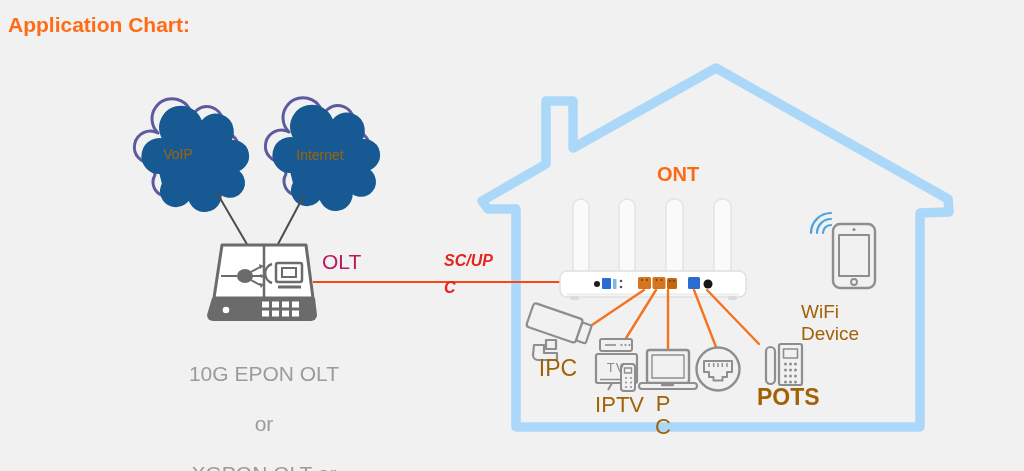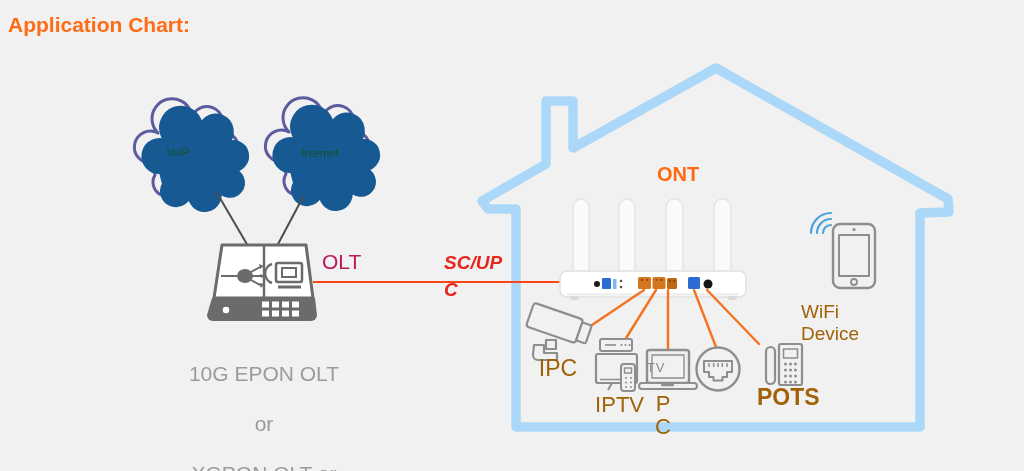--- a/index.html
+++ b/index.html
@@ -2,38 +2,38 @@
 <html><head>
 <meta charset="utf-8">
 <style>
   html,body{margin:0;padding:0;}
   body{width:1024px;height:471px;overflow:hidden;background:#F1F1F1;
        font-family:"Liberation Sans","DejaVu Sans",sans-serif;}
   .stage{position:relative;width:1024px;height:471px;}
   .stage svg{position:absolute;left:0;top:0;}
   .t{position:absolute;white-space:pre-line;}
   .title{left:8px;top:13px;font-size:21px;font-weight:bold;color:#FF6C15;}
-  .cloud-label{color:#14532d;font-size:11px;text-align:center;}
+  .cloud-label{color:#a16207;font-size:14px;text-align:center;}
   .voip-label{left:148px;top:146px;width:60px;}
   .internet-label{left:282px;top:147px;width:76px;}
   .olt-label{left:322px;top:250px;font-size:21px;color:#be185d;}
   .olt-desc{left:152px;top:336px;width:224px;text-align:center;
             font-size:21px;line-height:25px;color:#9B9B9B;}
   .fiber-l1{left:444px;top:252px;}
   .fiber-l2{left:444px;top:279px;}
-  .fiber-label{font-size:19px;font-weight:bold;font-style:italic;color:#E6251C;}
+  .fiber-label{font-size:16px;font-weight:bold;font-style:italic;color:#E6251C;}
   .ont-label{left:636px;top:163px;font-size:20px;font-weight:bold;color:#FD6A12;margin-left:21px;}
   .dev{color:#a16207;text-align:center;}
   .ipc-label{left:527px;top:355px;width:62px;font-size:23px;}
   .iptv-label{left:592px;top:392px;width:52px;font-size:22px;text-align:right;}
   .pc-label{left:653px;top:392px;width:20px;font-size:22px;line-height:23px;word-break:break-all;}
   .gbe-label{left:681px;top:389px;width:76px;font-size:19px;line-height:21px;}
   .pots-label{left:757px;top:384px;width:62px;font-size:23px;font-weight:bold;}
   .wifi-label{left:801px;top:301px;width:72px;font-size:19px;line-height:22px;text-align:left;}
-  .tv-text{left:597px;top:360px;width:38px;font-size:13px;letter-spacing:1px;color:#8A8A8A;text-align:center;margin-left:40px;}
+  .tv-text{left:597px;top:360px;width:38px;font-size:13px;letter-spacing:1px;color:#8A8A8A;text-align:center;}
 </style>
 </head>
 <body>
 
 <div class="stage">
 
 <svg width="1024" height="471" viewBox="0 0 1024 471">
   <defs>
     <path id="cloud" d="M 20 55 a 16 16 0 1 1 6 -30 a 20 20 0 1 1 33 -8 a 16 16 0 1 1 26 10 a 14 14 0 1 1 6 26 a 13 13 0 1 1 -14 18 a 15 15 0 1 1 -28 4 a 14 14 0 1 1 -26 -8 z"></path>
   </defs>

